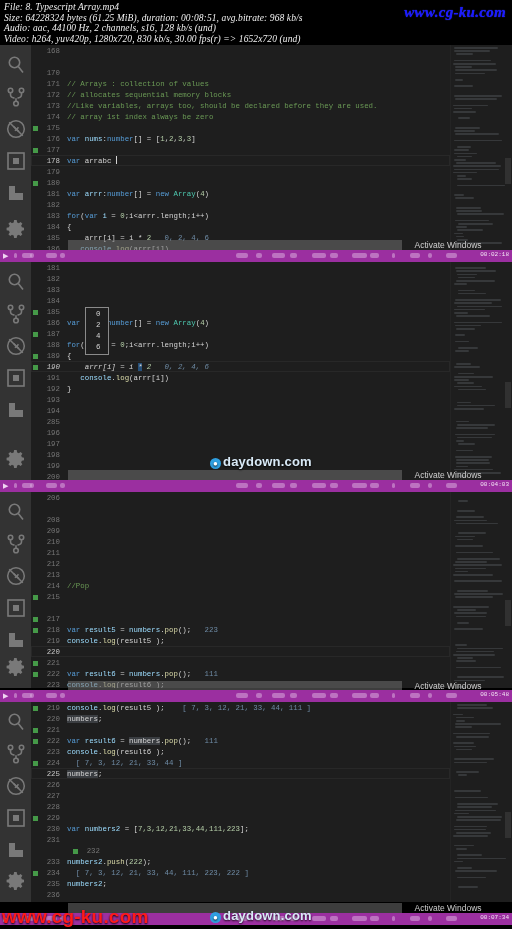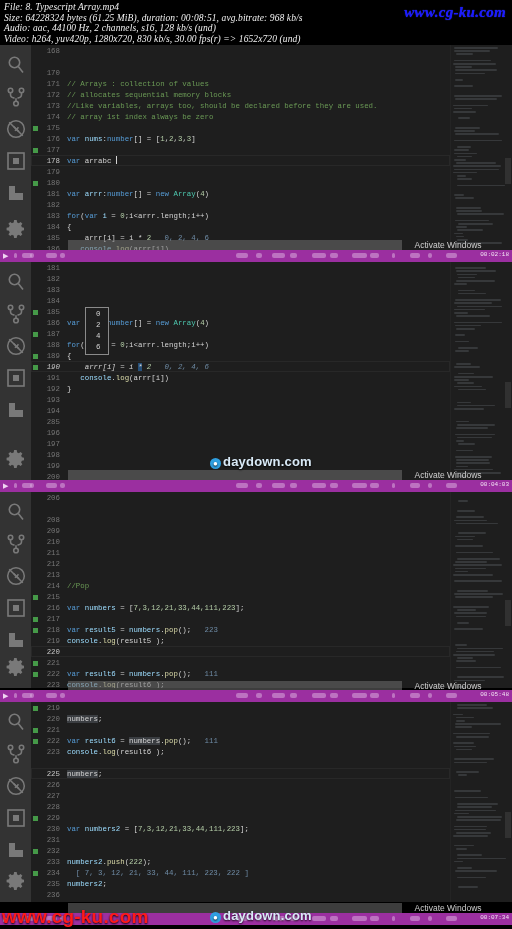--- a/index.html
+++ b/index.html
@@ -438,21 +438,20 @@
           <div class="codearea">
             <div class="line-row" style="top: 1px;"><span class="lno">206</span><span class="ltext"></span></div>
             <div class="line-row" style="top: 23px;"><span class="lno">208</span><span class="ltext"></span></div>
             <div class="line-row" style="top: 34px;"><span class="lno">209</span><span class="ltext"></span></div>
             <div class="line-row" style="top: 45px;"><span class="lno">210</span><span class="ltext"></span></div>
             <div class="line-row" style="top: 56px;"><span class="lno">211</span><span class="ltext"></span></div>
             <div class="line-row" style="top: 67px;"><span class="lno">212</span><span class="ltext"></span></div>
             <div class="line-row" style="top: 78px;"><span class="lno">213</span><span class="ltext"></span></div>
             <div class="line-row" style="top: 89px;"><span class="lno">214</span><span class="ltext"><span class="com">//Pop</span></span></div>
             <div class="line-row" style="top: 100px;"><span class="bp"></span><span class="lno">215</span><span class="ltext"></span></div>
-            <div class="line-row" style="top: 111px;"><span class="lno">216</span><span class="ltext"><span class="kw">var </span><span class="var">numbers</span><span class="op"> = [</span><span class="num">7,3,12,21,33,44,111,223</span><span class="op">];</span></span></div>
             <div class="line-row" style="top: 122px;"><span class="bp"></span><span class="lno">217</span><span class="ltext"></span></div>
             <div class="line-row" style="top: 133px;"><span class="bp"></span><span class="lno">218</span><span class="ltext"><span class="kw">var </span><span class="var">result5</span><span class="op"> = </span><span class="var">numbers</span><span class="op">.</span><span class="fn">pop</span><span class="op">();</span><span class="inlay">   223</span></span></div>
             <div class="line-row" style="top: 144px;"><span class="lno">219</span><span class="ltext"><span class="var">console</span><span class="op">.</span><span class="fn">log</span><span class="op">(result5 );</span></span></div>
             <div class="cur-line-bg" style="top: 154px; left: 0px; right: 62px;"></div>
             <div class="line-row" style="top: 155px;"><span class="lno cur">220</span><span class="ltext"></span></div>
             <div class="line-row" style="top: 166px;"><span class="bp"></span><span class="lno">221</span><span class="ltext"></span></div>
             <div class="line-row" style="top: 177px;"><span class="bp"></span><span class="lno">222</span><span class="ltext"><span class="kw">var </span><span class="var">result6</span><span class="op"> = </span><span class="var">numbers</span><span class="op">.</span><span class="fn">pop</span><span class="op">();</span><span class="inlay">   111</span></span></div>
             <div class="line-row" style="top: 188px;"><span class="lno">223</span><span class="ltext"><span class="var">console</span><span class="op">.</span><span class="fn">log</span><span class="op">(result6 );</span></span></div>
           </div>
           <div class="minimap">
@@ -534,34 +533,35 @@
             </div>
             <div class="act-icon" style="top: 167px;">
               <svg viewBox="0 0 24 24" fill="currentColor">
                 <path d="M12 8.3a3.7 3.7 0 100 7.4 3.7 3.7 0 000-7.4zm0 5.6a1.9 1.9 0 110-3.8 1.9 1.9 0 010 3.8z"></path>
                 <path d="M20 13.3v-2.6l-2.2-.4a6.3 6.3 0 00-.7-1.7l1.3-1.8-1.8-1.8-1.8 1.3a6.3 6.3 0 00-1.7-.7L12.7 3h-2.6l-.4 2.6c-.6.16-1.17.4-1.7.7L6.2 5l-1.8 1.8 1.3 1.8c-.3.53-.54 1.1-.7 1.7L2.6 10.7v2.6l2.4.4c.16.6.4 1.17.7 1.7L4.4 17.2l1.8 1.8 1.8-1.3c.53.3 1.1.54 1.7.7l.4 2.6h2.6l.4-2.6c.6-.16 1.17-.4 1.7-.7l1.8 1.3 1.8-1.8-1.3-1.8c.3-.53.54-1.1.7-1.7l2.2-.4z"></path>
               </svg>
             </div>
           </div>
           <div class="gutter"></div>
           <div class="codearea">
-            <div class="line-row" style="top: 1px;"><span class="bp"></span><span class="lno">219</span></div>
+            <div class="line-row" style="top: 1px;"><span class="bp"></span><span class="lno">219</span><span class="ltext"><span class="var">console</span><span class="op">.</span><span class="fn">log</span><span class="op">(result5 );</span><span class="inlay">    [ 7, 3, 12, 21, 33, 44, 111 ]</span></span></div>
             <div class="line-row" style="top: 12px;"><span class="lno">220</span><span class="ltext"><span class="hl">numbers</span><span class="op">;</span></span></div>
             <div class="line-row" style="top: 23px;"><span class="bp"></span><span class="lno">221</span><span class="ltext"></span></div>
             <div class="line-row" style="top: 34px;"><span class="bp"></span><span class="lno">222</span><span class="ltext"><span class="kw">var </span><span class="var">result6</span><span class="op"> = </span><span class="hl">numbers</span><span class="op">.</span><span class="fn">pop</span><span class="op">();</span><span class="inlay">   111</span></span></div>
             <div class="line-row" style="top: 45px;"><span class="lno">223</span><span class="ltext"><span class="var">console</span><span class="op">.</span><span class="fn">log</span><span class="op">(result6 );</span></span></div>
+            <div class="line-row" style="top: 56px;"><span class="bp"></span><span class="lno">224</span><span class="ltext"><span class="inlay">  [ 7, 3, 12, 21, 33, 44 ]</span></span></div>
             <div class="cur-line-bg" style="top: 66px; left: 0px; right: 62px;"></div>
             <div class="line-row" style="top: 67px;"><span class="lno cur">225</span><span class="ltext"><span class="hl">numbers</span><span class="op">;</span></span></div>
             <div class="line-row" style="top: 78px;"><span class="lno">226</span><span class="ltext"></span></div>
             <div class="line-row" style="top: 89px;"><span class="lno">227</span><span class="ltext"></span></div>
             <div class="line-row" style="top: 100px;"><span class="lno">228</span><span class="ltext"></span></div>
             <div class="line-row" style="top: 111px;"><span class="bp"></span><span class="lno">229</span><span class="ltext"></span></div>
             <div class="line-row" style="top: 122px;"><span class="lno">230</span><span class="ltext"><span class="kw">var </span><span class="var">numbers2</span><span class="op"> = [</span><span class="num">7,3,12,21,33,44,111,223</span><span class="op">];</span></span></div>
             <div class="line-row" style="top: 133px;"><span class="lno">231</span><span class="ltext"></span></div>
-            <div class="line-row" style="top: 144px;"><span class="bp"></span><span class="lno">232</span><span class="ltext"></span></div>
+            <div class="line-row" style="top: 144px; margin-left: 40px;"><span class="bp"></span><span class="lno">232</span><span class="ltext"></span></div>
             <div class="line-row" style="top: 155px;"><span class="lno">233</span><span class="ltext"><span class="var">numbers2</span><span class="op">.</span><span class="fn">push</span><span class="op">(</span><span class="num">222</span><span class="op">);</span></span></div>
             <div class="line-row" style="top: 166px;"><span class="bp"></span><span class="lno">234</span><span class="ltext"><span class="inlay">  [ 7, 3, 12, 21, 33, 44, 111, 223, 222 ]</span></span></div>
             <div class="line-row" style="top: 177px;"><span class="lno">235</span><span class="ltext"><span class="var">numbers2</span><span class="op">;</span></span></div>
             <div class="line-row" style="top: 188px;"><span class="lno">236</span><span class="ltext"></span></div>
             <div class="line-row" style="top: 199px;"><span class="lno">237</span><span class="ltext"></span></div>
           </div>
           <div class="minimap">
             <div class="mm-line" style="top: 2px; left: 6.04px; width: 29.84px;"></div>
             <div class="mm-line" style="top: 5.2px; left: 6px; width: 35.552px;"></div>
             <div class="mm-line" style="top: 11.6px; left: 2.12px; width: 9.68px;"></div>

